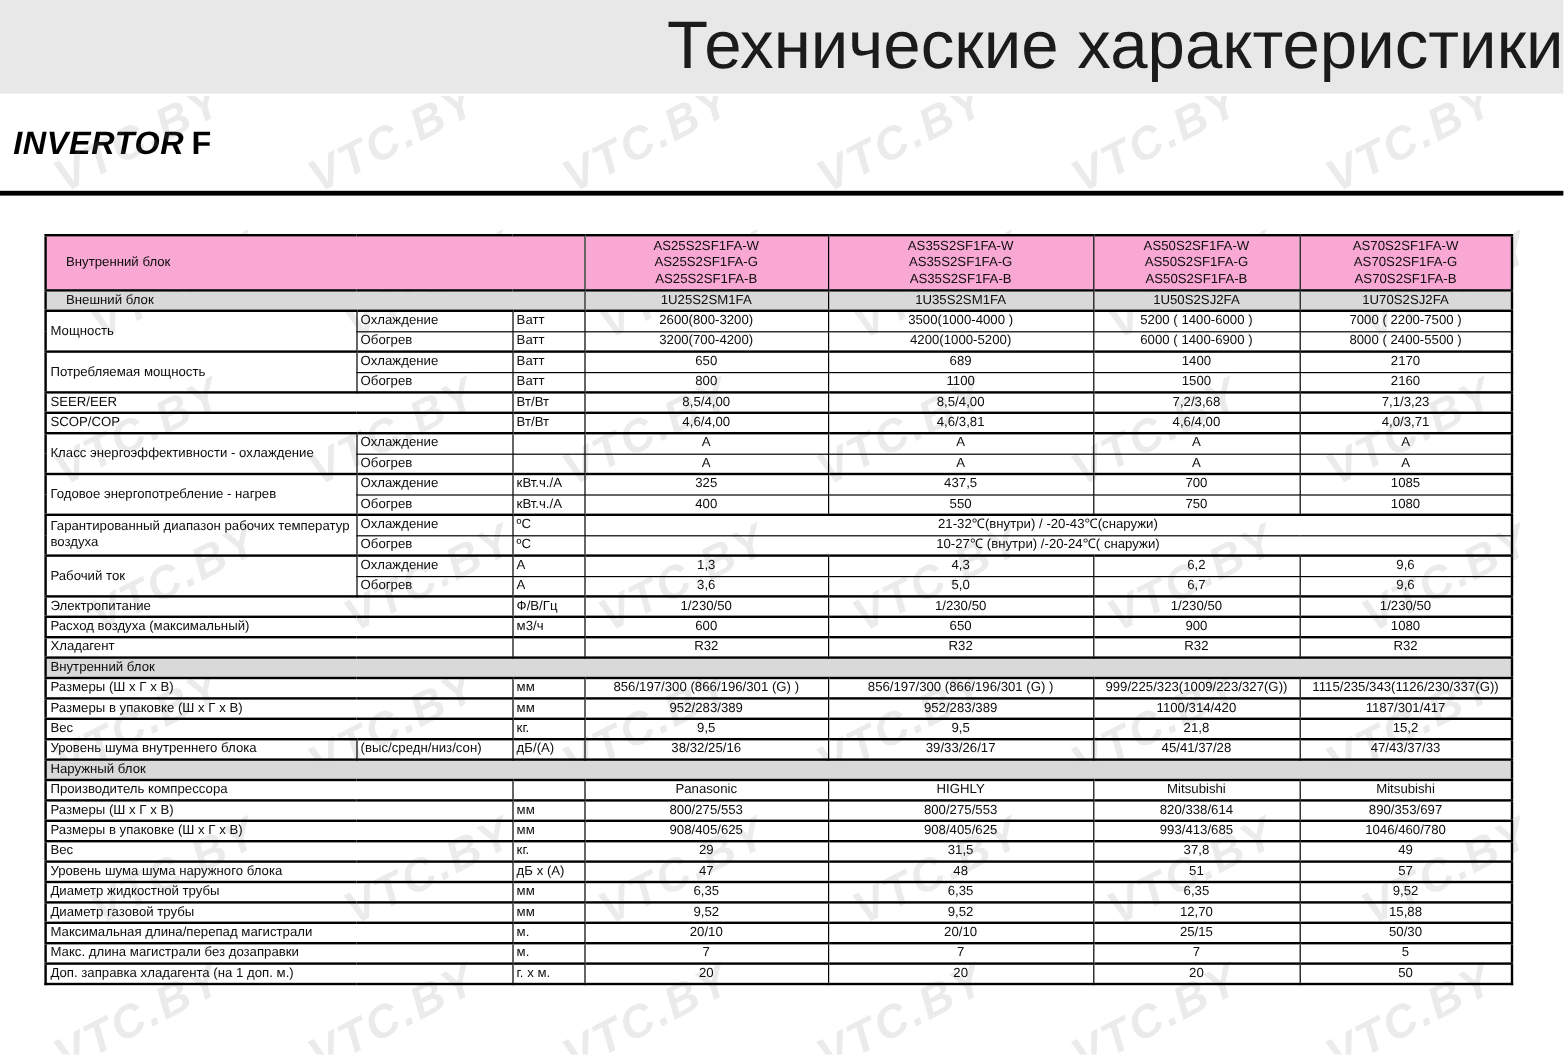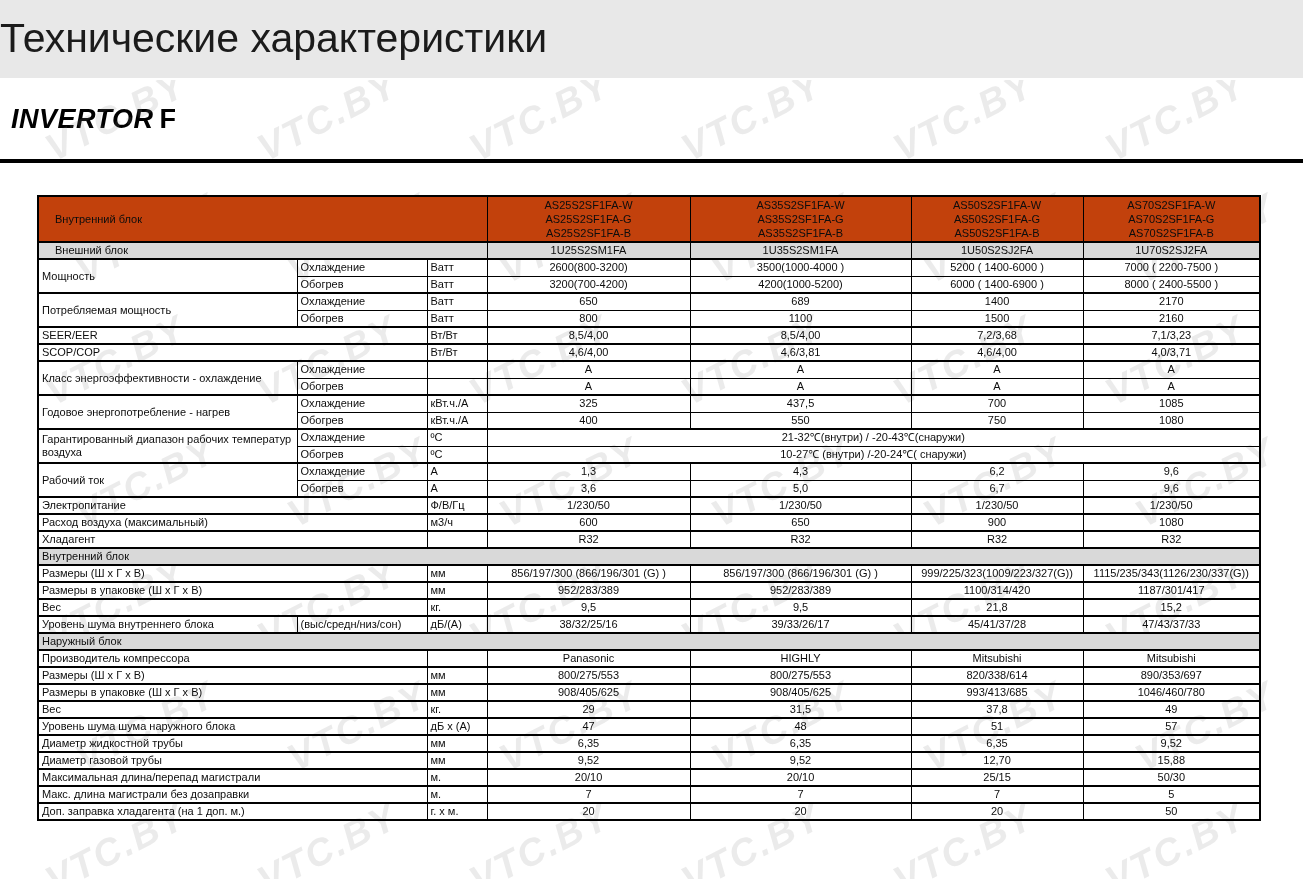--- a/index.html
+++ b/index.html
@@ -2,21 +2,21 @@
 <html><head>
 <meta charset="utf-8">
 <style>
   * { margin:0; padding:0; box-sizing:border-box; }
   html,body { width:1303px; height:879px; background:#ffffff;
               font-family:"Liberation Sans", sans-serif; color:#111;
               overflow:hidden; position:relative; }
 
   .title-band { position:absolute; left:0; top:0; width:1303px; height:78px;
                 background:#e8e8e8; }
-  .title-band h1 { text-align:left; font-size:41px; font-weight:400;
+  .title-band h1 { text-align:right; font-size:56px; font-weight:400;
                    line-height:76px; color:#1b1b1b; letter-spacing:0px;
                    font-family:"Liberation Sans", sans-serif; }
 
   .series { position:absolute; left:11px; top:104px; font-size:27px;
             font-weight:bold; color:#000; letter-spacing:0.5px; }
   .series .it { font-style:italic; }
   .series .suffix { font-style:normal; margin-left:6px; }
 
   .rule { position:absolute; left:0; top:159px; width:1303px; height:4px;
           background:#000; }
@@ -33,21 +33,21 @@
                border:2px solid #000; }
   table.spec td { border:1px solid #000; height:17px; line-height:13px;
                   vertical-align:middle; padding:1px 3px; overflow:hidden; }
   table.spec tr.major > td { border-top:2px solid #000; }
 
   td.label { text-align:left; padding-left:13px; }
   td.sub   { text-align:left; padding-left:4px; }
   td.unit  { text-align:left; padding-left:4px;margin-left:32px; }
   td.val   { text-align:center; }
 
-  td.hA { height:62px; background:#c2410c; padding:0; }
+  td.hA { height:62px; background:#f9a8d4; padding:0; }
   td.hB { height:30px; background:#d9d9d9; padding:0; }
   .hfill { width:100%; height:100%; display:flex; flex-direction:column;
            justify-content:center; }
   .hfill.left { align-items:flex-start; padding-left:13px; }
   .hfill.center { align-items:center; text-align:center; }
   .mline { line-height:14px; }
 
   td.section { background:#d9d9d9; text-align:left; padding-left:13px; }
 </style>
 </head>

